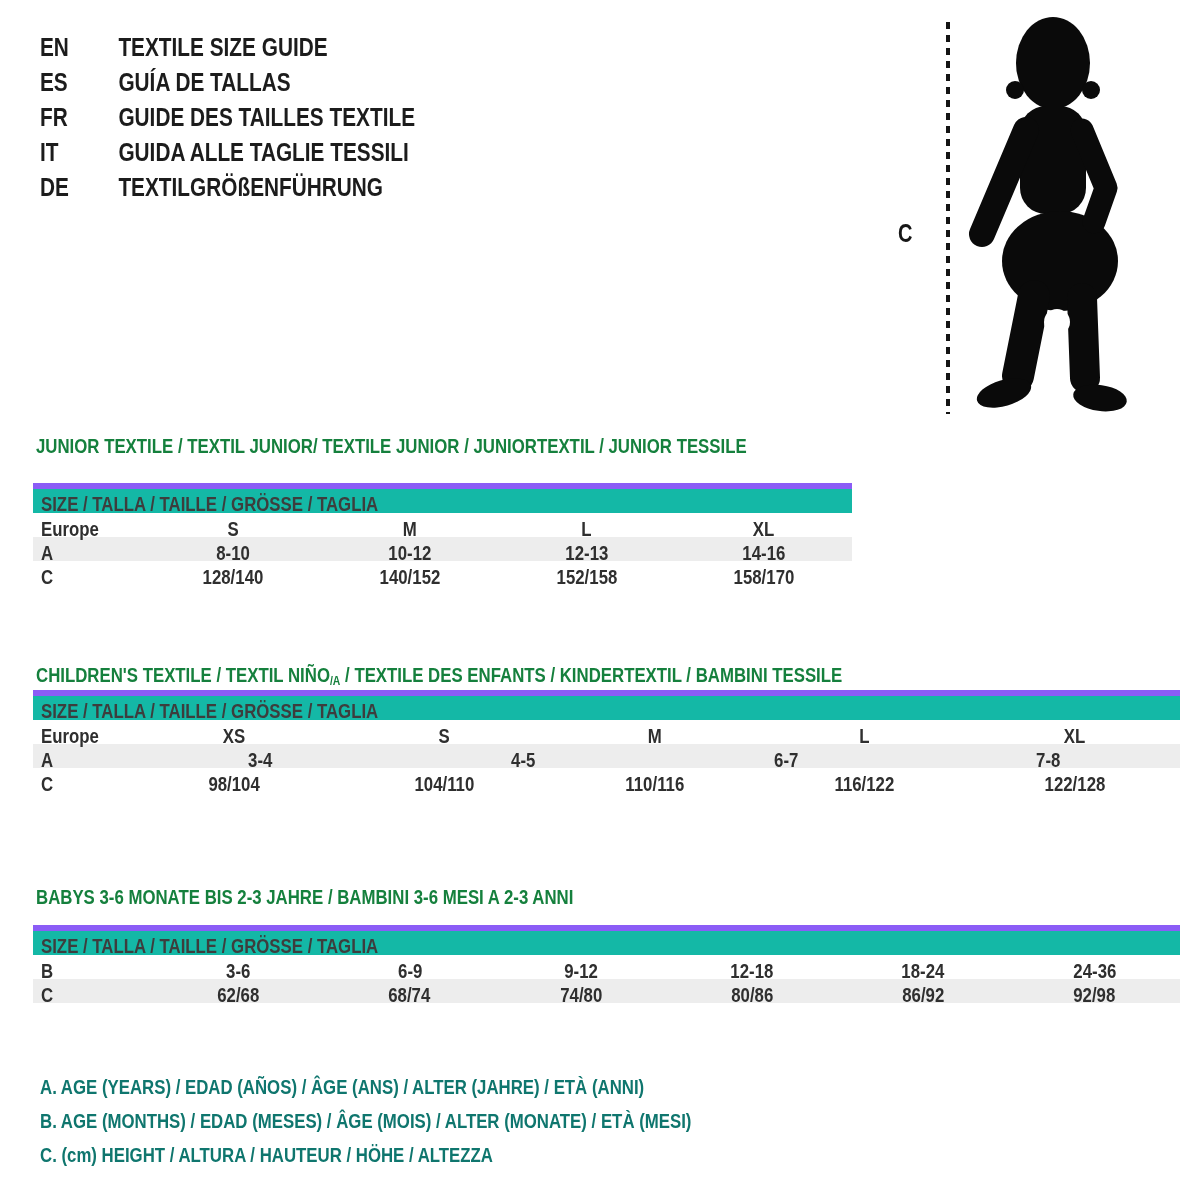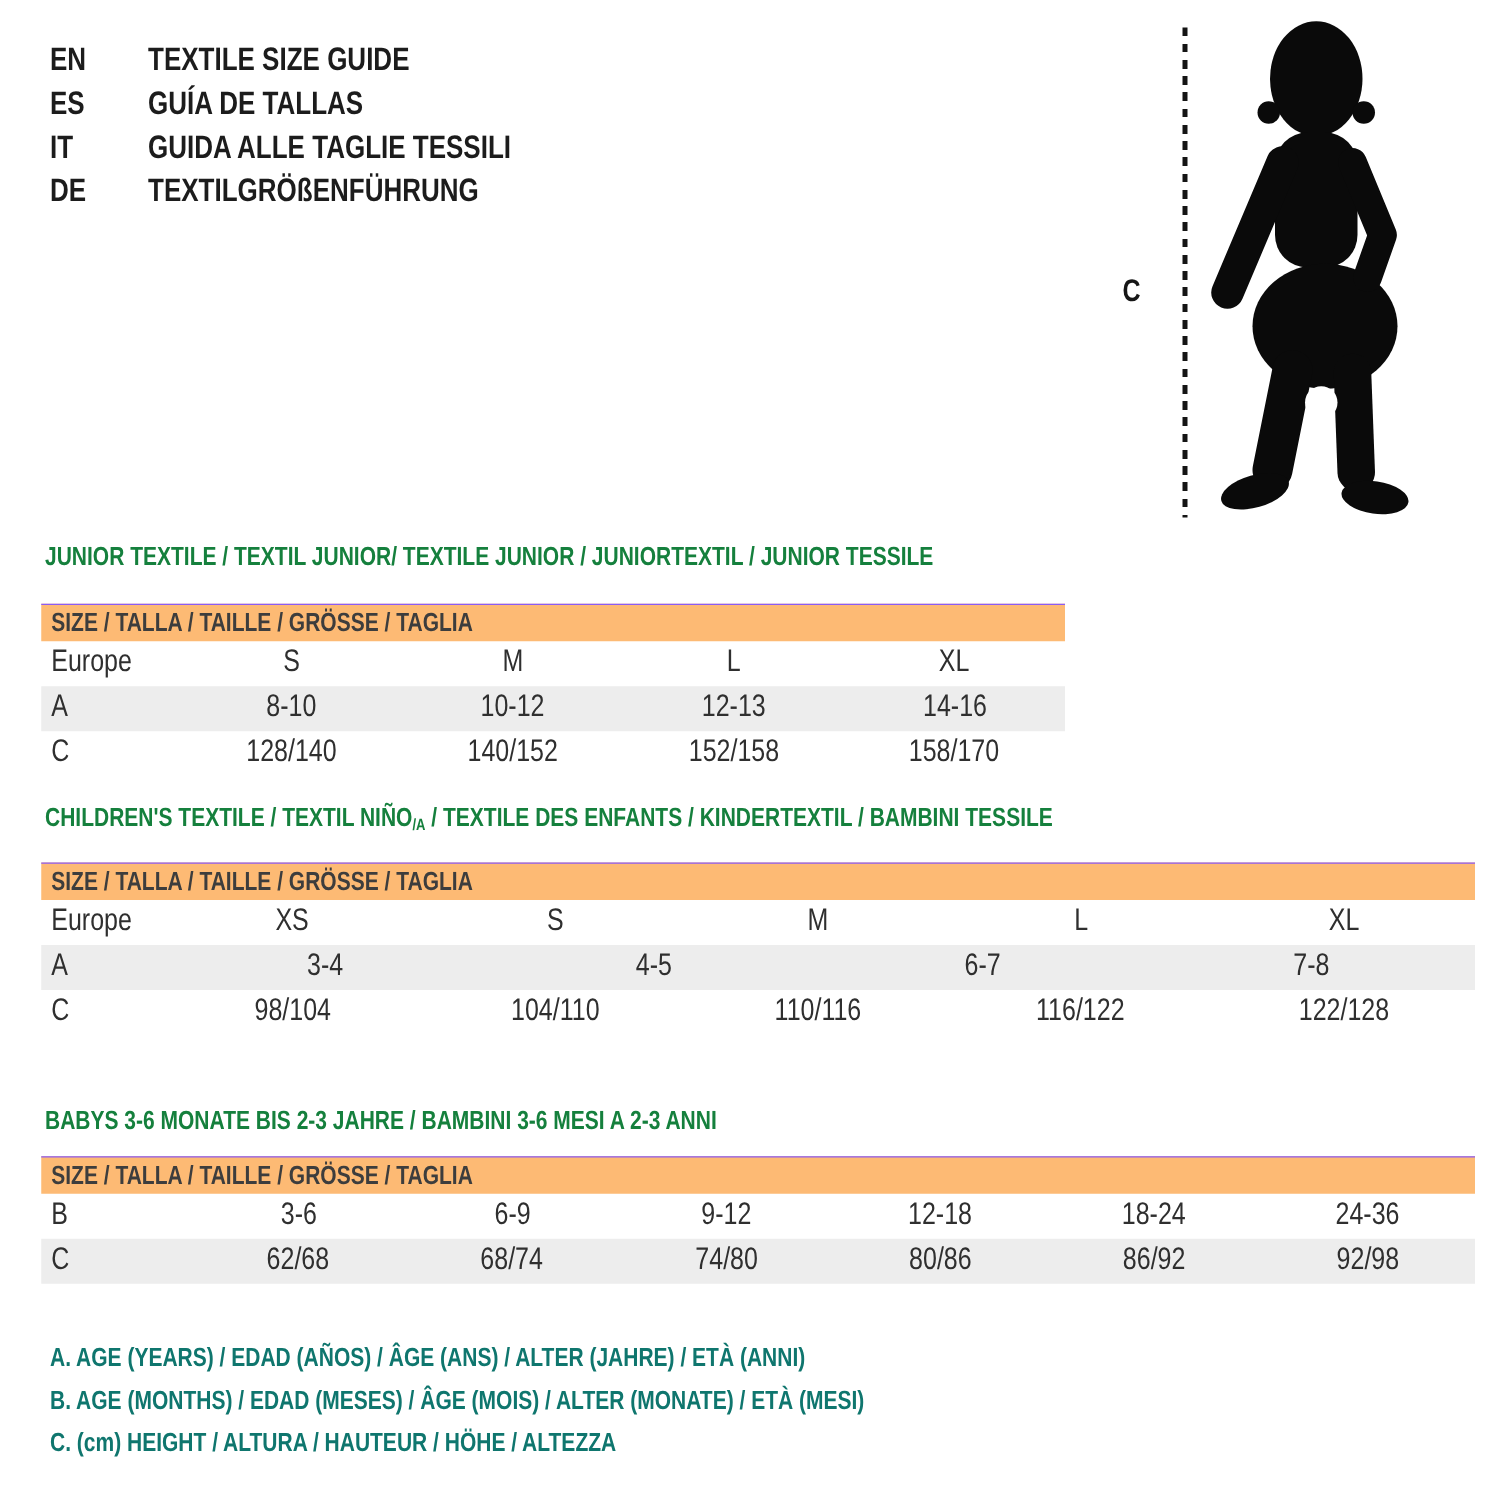--- a/index.html
+++ b/index.html
@@ -23,42 +23,43 @@
   }
   .measure-label { font-size:25px; font-weight:bold; color:#161616; }
 
   
   .sec-title { font-size:21px; font-weight:bold; color:#15803d; height:26px; line-height:26px; }
   .sub-a { font-size:13px; vertical-align:-3px; }
 
   
   .size-table { background:#ffffff; }
   .bar {
-    height:30px; line-height:29px; background:#fdba74; border-top:1px solid #8b5cf6;
+    height:30px; line-height:29px; background:#14b8a6; border-top:6px solid #8b5cf6;
     padding-left:8px; font-size:21px; font-weight:bold; color:#3d3d3d; box-sizing:border-box;
   }
-  .trow { display:flex; height:36px; line-height:32px; font-size:25px; font-weight:normal; color:#2f2f2f; }
+  .trow { display:flex; height:24px; line-height:32px; font-size:21px; font-weight:bold; color:#2f2f2f; }
   .trow.striped { background:#ededed; }
   .cell-label { padding-left:8px; text-align:left; box-sizing:border-box; }
   .cell { flex:1; text-align:center; }
   .t1 .cell-label { width:112px; }
   .t2 .cell-label { width:96px; }
   .t3 .cell-label { width:120px; }
 
   
   .legend-line { height:34px; line-height:34px; font-size:21px; font-weight:bold; color:#0f766e; }
 </style>
 </head>
 <body>
 
 <div id="canvas">
 
   <div class="abs" style="left:40px; top:30px;">
     <div class="lang-row"><span class="cond"><span class="lang-code">EN</span><span>TEXTILE SIZE GUIDE</span></span></div>
     <div class="lang-row"><span class="cond"><span class="lang-code">ES</span><span>GUÍA DE TALLAS</span></span></div>
+    <div class="lang-row"><span class="cond"><span class="lang-code">FR</span><span>GUIDE DES TAILLES TEXTILE</span></span></div>
     <div class="lang-row"><span class="cond"><span class="lang-code">IT</span><span>GUIDA ALLE TAGLIE TESSILI</span></span></div>
     <div class="lang-row"><span class="cond"><span class="lang-code">DE</span><span>TEXTILGRÖßENFÜHRUNG</span></span></div>
   </div>
 
   <div class="abs measure-label" style="left:898px; top:219px;"><span class="cond">C</span></div>
   <div class="abs dash-line" style="left:946px; top:22px;"></div>
   <svg class="abs" style="left:960px; top:6px;" width="184" height="412" viewBox="0 0 184 412" aria-hidden="true">
     <g fill="#0a0a0a" stroke="none">
       <ellipse cx="93" cy="57" rx="37" ry="46"></ellipse>
       <circle cx="55" cy="84" r="9"></circle>
@@ -100,21 +101,21 @@
     </div>
     <div class="trow">
       <div class="cell-label"><span class="cond">C</span></div>
       <div class="cell"><span class="cond-c">128/140</span></div>
       <div class="cell"><span class="cond-c">140/152</span></div>
       <div class="cell"><span class="cond-c">152/158</span></div>
       <div class="cell"><span class="cond-c">158/170</span></div>
     </div>
   </div>
 
-  <div class="abs sec-title" style="left:36px; top:642px;">
+  <div class="abs sec-title" style="left:36px; top:662px;">
     <span class="cond"><span>CHILDREN'S TEXTILE / TEXTIL NIÑO</span><span class="sub-a">/A</span><span> / TEXTILE DES ENFANTS / KINDERTEXTIL / BAMBINI TESSILE</span></span>
   </div>
   <div class="abs size-table t2" style="left:33px; top:690px; width:1147px;">
     <div class="bar"><span class="cond">SIZE / TALLA / TAILLE / GRÖSSE / TAGLIA</span></div>
     <div class="trow">
       <div class="cell-label"><span class="cond">Europe</span></div>
       <div class="cell"><span class="cond-c">XS</span></div>
       <div class="cell"><span class="cond-c">S</span></div>
       <div class="cell"><span class="cond-c">M</span></div>
       <div class="cell"><span class="cond-c">L</span></div>

